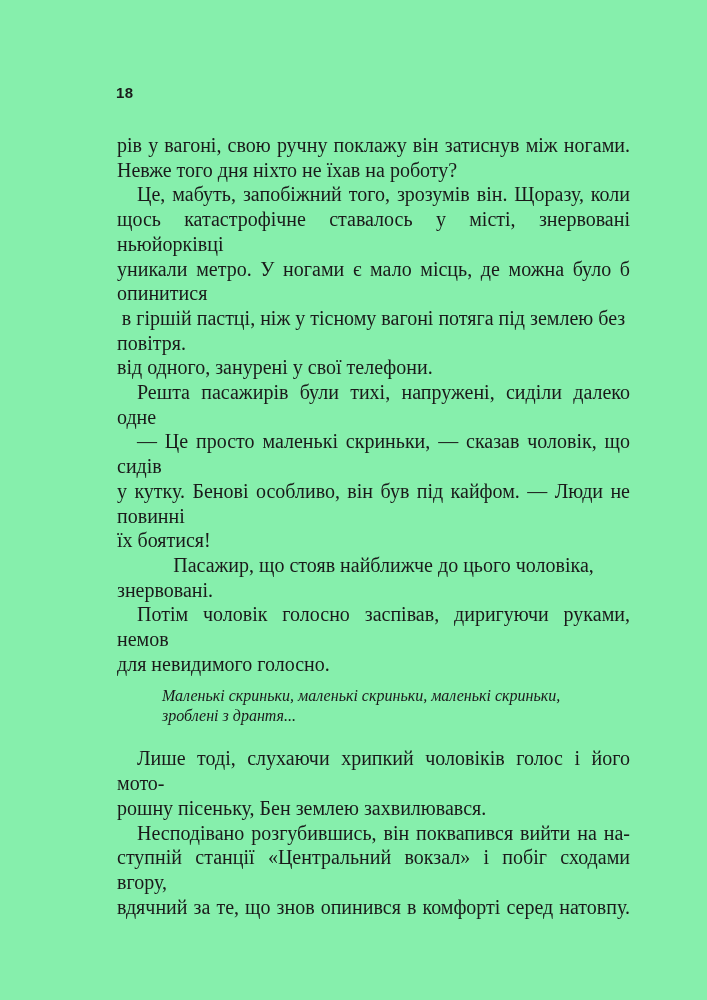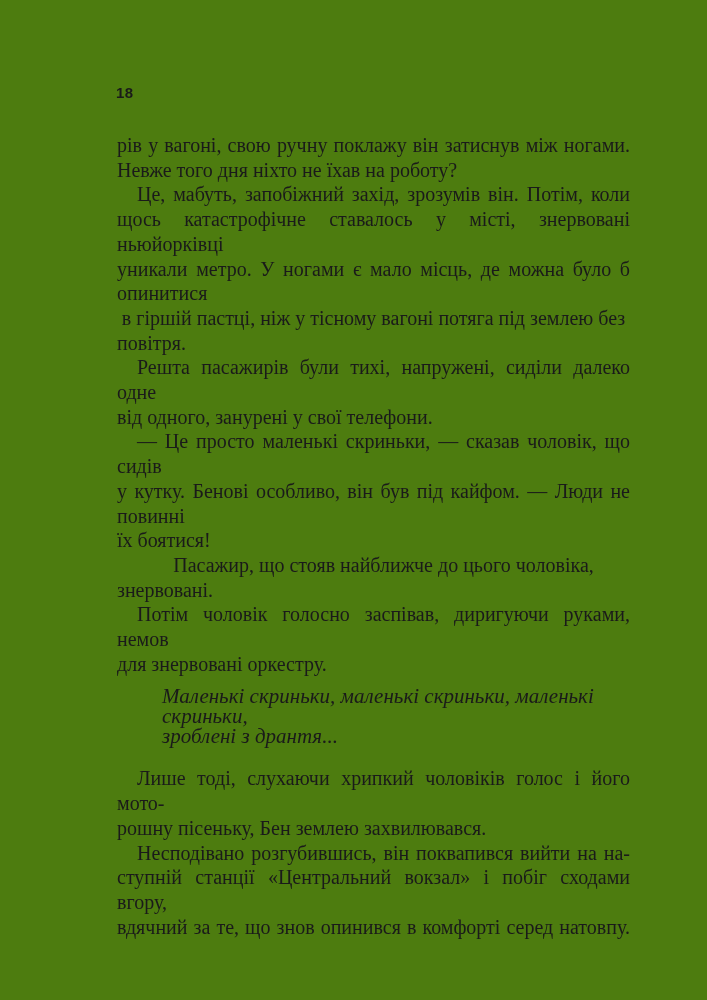--- a/index.html
+++ b/index.html
@@ -1,21 +1,21 @@
 <!DOCTYPE html>
 <html><head>
 <meta charset="utf-8">
 <style>
   * { margin: 0; padding: 0; box-sizing: border-box; }
   html, body { background: #ffffff; }
   .page {
     position: relative;
     width: 707px;
     height: 1000px;
-    background: #4d7c0f;
+    background: #86efac;
     overflow: hidden;
     font-family: "Liberation Serif", "DejaVu Serif", serif;
     color: #1a1a1a;
   }
   .page-number {
     position: absolute;
     left: 116px;
     top: 84px;
     font-family: "Liberation Sans", "DejaVu Sans", sans-serif;
     font-weight: 700;
@@ -30,56 +30,56 @@
     width: 513px;
     font-size: 20px;
     line-height: 24.7px;
   }
   .line { text-align: justify; text-align-last: justify; }
   .line.last { text-align: center; text-align-last: left; }
   .paragraph.body .line.first { text-indent: 20px; }
   .paragraph.quote {
     margin: 10px 0 20px 45px;
     font-style: italic;
-    font-size: 21px;
+    font-size: 16px;
     line-height: 20px;
   }
   .paragraph.quote .line { text-align: left; text-align-last: left; }
 </style>
 </head>
 <body>
 
 <div class="page">
   <div class="page-number">18</div>
   <div class="text-block" id="text-block">
       <div class="paragraph body">
         <div class="line">рів у вагоні, свою ручну поклажу він затиснув між ногами.</div>
         <div class="line last">Невже того дня ніхто не їхав на роботу?</div>
       </div>
       <div class="paragraph body">
-        <div class="line first">Це, мабуть, запобіжний захід, зрозумів він. Потім, коли</div>
+        <div class="line first">Це, мабуть, запобіжний того, зрозумів він. Щоразу, коли</div>
         <div class="line">щось катастрофічне ставалось у місті, знервовані ньюйорківці</div>
         <div class="line">уникали метро. У ногами є мало місць, де можна було б опинитися</div>
         <div class="line last">в гіршій пастці, ніж у тісному вагоні потяга під землею без повітря.</div>
       </div>
       <div class="paragraph body">
+        <div class="line last">від одного, занурені у свої телефони.</div>
         <div class="line first">Решта пасажирів були тихі, напружені, сиділи далеко одне</div>
-        <div class="line last">від одного, занурені у свої телефони.</div>
       </div>
       <div class="paragraph body">
         <div class="line first">— Це просто маленькі скриньки, — сказав чоловік, що сидів</div>
         <div class="line">у кутку. Бенові особливо, він був під кайфом. — Люди не повинні</div>
         <div class="line last">їх боятися!</div>
       </div>
       <div class="paragraph body">
         <div class="line last first">Пасажир, що стояв найближче до цього чоловіка, знервовані.</div>
       </div>
       <div class="paragraph body">
         <div class="line first">Потім чоловік голосно заспівав, диригуючи руками, немов</div>
-        <div class="line last">для знервовані оркестру.</div>
+        <div class="line last">для невидимого голосно.</div>
       </div>
       <div class="paragraph quote">
         <div class="line first">Маленькі скриньки, маленькі скриньки, маленькі скриньки,</div>
         <div class="line last">зроблені з дрантя...</div>
       </div>
       <div class="paragraph body">
         <div class="line first">Лише тоді, слухаючи хрипкий чоловіків голос і його мото-</div>
         <div class="line last">рошну пісеньку, Бен землею захвилювався.</div>
       </div>
       <div class="paragraph body">

